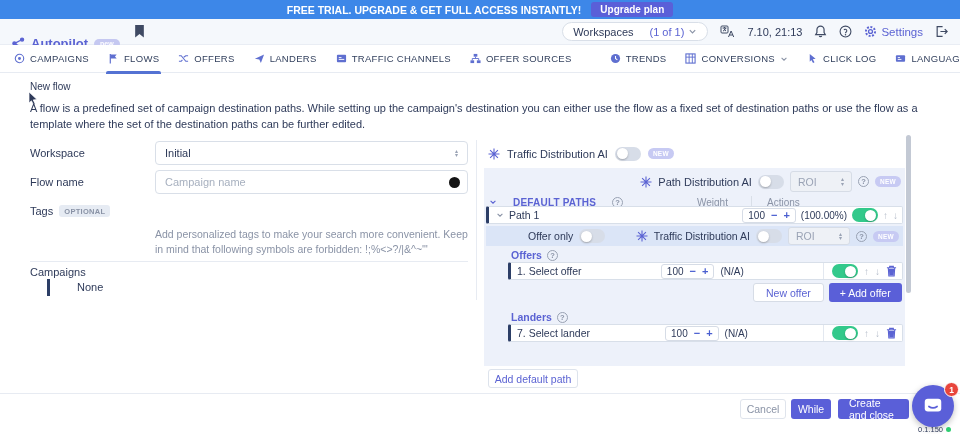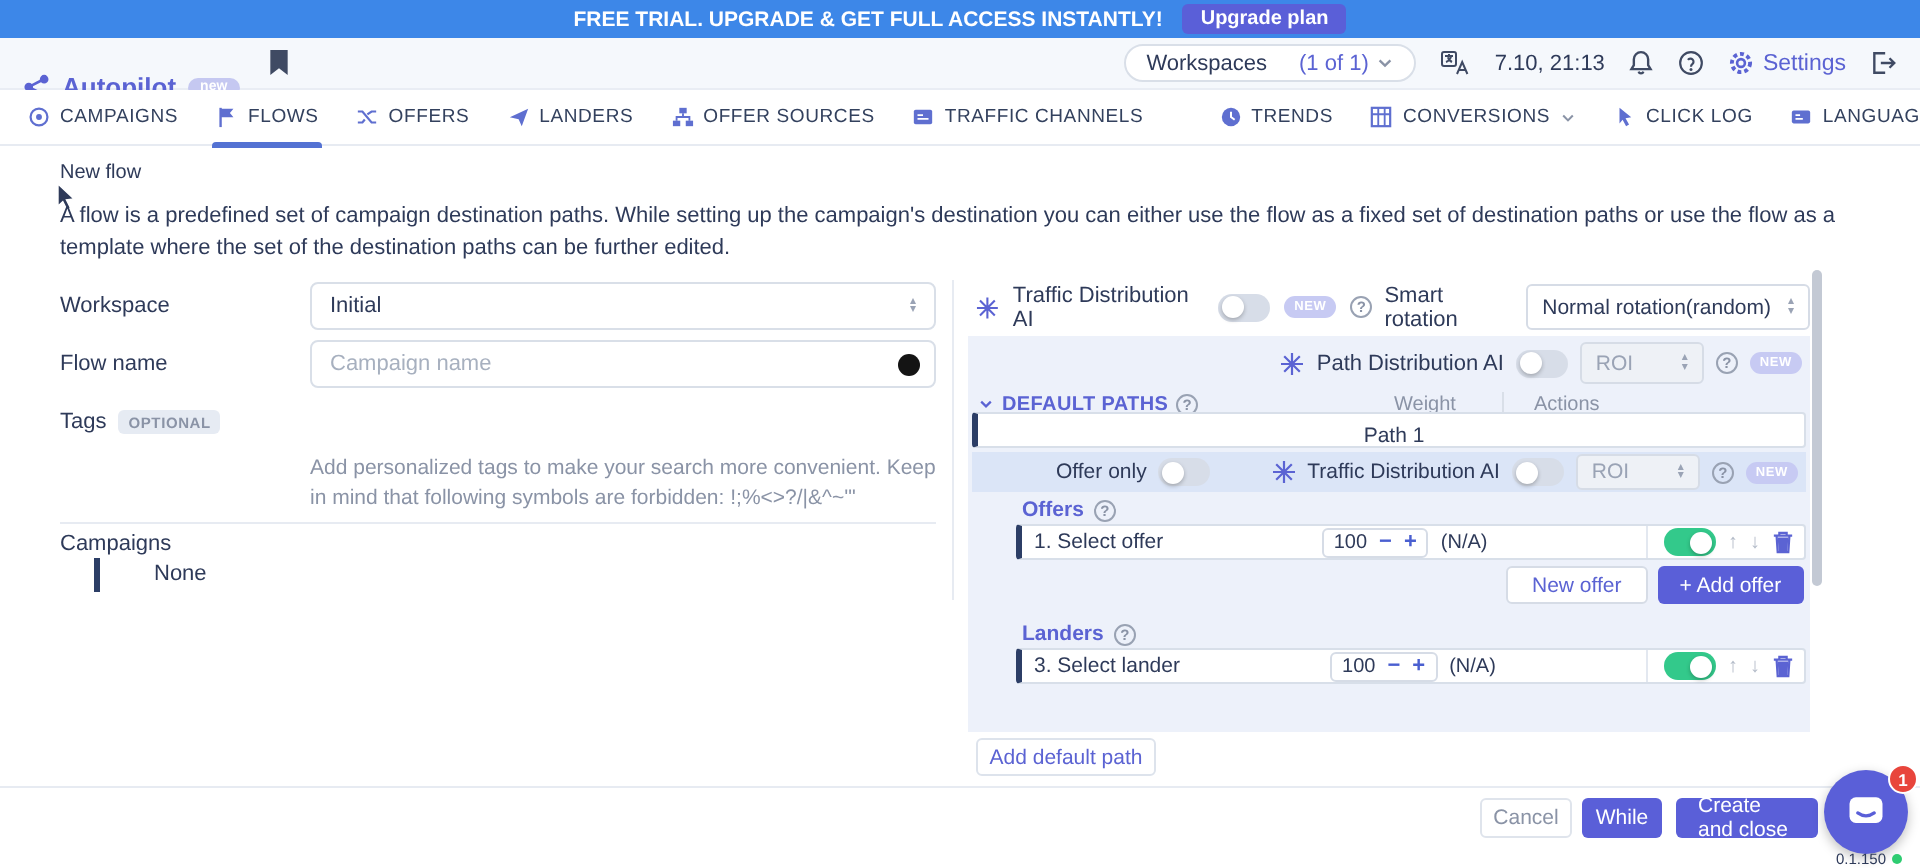--- a/index.html
+++ b/index.html
@@ -89,26 +89,26 @@
     background:#fff; height:21px; padding:0 7px; font-size:10.5px; cursor:pointer; }
   .sel2.disabled { background:#eef1f6; color:#9aa3b5; }
   .rp-row1 { position:absolute; left:488px; top:142px; width:417px; height:23px;
     display:flex; align-items:center; gap:7px; }
   .rp-label { font-size:11px; }
   .ai-icn { color:#5b63d3; }
   .rp-box { position:absolute; left:484px; top:168px; width:421px; height:198px; background:#edf1fa; }
   .rp-row2 { position:absolute; right:4px; top:3px; display:flex; align-items:center; gap:6px; height:21px; }
   .dp-head { position:absolute; left:5px; top:28px; width:412px; height:12px;
     display:flex; align-items:center; }
-  .dp-title { display:flex; align-items:center; gap:4px; color:#5b63d3; font-weight:bold;
+  .dp-title { display:flex; align-items:center; gap:16px; color:#5b63d3; font-weight:bold;
     font-size:10px; letter-spacing:.2px; cursor:pointer; }
   .col-h { color:#8a93a6; font-size:10px; }
   .path-row { position:absolute; left:2px; top:38px; width:417px; height:18px; background:#fff;
     border:1px solid #d8dfe9; border-left:3px solid #2c3e66; border-radius:2px;
-    display:flex; align-items:center; padding:0 4px 0 7px; gap:5px;flex-direction:column; }
+    display:flex; align-items:center; padding:0 4px 0 7px; gap:5px; }
   .step { display:flex; align-items:center; border:1px solid #d6dce6; border-radius:3px;
     background:#fff; height:15px; padding:0 5px; gap:6px; font-size:10px; }
   .step .mp { color:#4a5fd0; font-weight:bold; cursor:pointer; font-size:11px; line-height:1; }
   .mv { color:#b4bcc9; font-size:10px; cursor:pointer; }
   .offeronly-row { position:absolute; left:2px; top:58px; width:417px; height:20px; background:#dbe5f7;
     display:flex; align-items:center; gap:6px; padding:0 4px 0 42px; }
   .sec-title { display:flex; align-items:center; gap:5px; color:#5b63d3; font-weight:bold;
     font-size:10.5px; }
   .item-row { position:absolute; left:24px; width:395px; height:18px; background:#fff;
     border:1px solid #d8dfe9; border-left:3px solid #2c3e66; border-radius:2px;
@@ -227,33 +227,33 @@
       <span>OFFERS</span>
   </div>
   <div class="nav-item">
     <svg width="11" height="11" viewBox="0 0 12 12">
       <path d="M1 6.2L11 1.5 7.5 11 5.8 7.2z" fill="currentColor"></path>
     </svg>
       <span>LANDERS</span>
   </div>
   <div class="nav-item">
     <svg width="11" height="11" viewBox="0 0 12 12">
+      <rect x="1" y="2" width="10" height="8" rx="1" fill="currentColor"></rect>
+        <path d="M3 5h3M3 7h6" stroke="#fff" stroke-width="1"></path>
+    </svg>
+      <span>TRAFFIC CHANNELS</span>
+  </div>
+  <div class="nav-item">
+    <svg width="11" height="11" viewBox="0 0 12 12">
       <rect x="4" y="1" width="4" height="3" fill="currentColor"></rect>
         <rect x="0.5" y="8" width="4" height="3" fill="currentColor"></rect>
       <rect x="7.5" y="8" width="4" height="3" fill="currentColor"></rect>
       <path d="M6 4v2M2.5 8V6h7v2" fill="none" stroke="currentColor" stroke-width="1"></path>
     </svg>
       <span>OFFER SOURCES</span>
-  </div>
-  <div class="nav-item">
-    <svg width="11" height="11" viewBox="0 0 12 12">
-      <rect x="1" y="2" width="10" height="8" rx="1" fill="currentColor"></rect>
-        <path d="M3 5h3M3 7h6" stroke="#fff" stroke-width="1"></path>
-    </svg>
-      <span>TRAFFIC CHANNELS</span>
   </div>
   <div class="nav-sep"></div>
   <div class="nav-item">
     <svg width="11" height="11" viewBox="0 0 12 12">
       <circle cx="6" cy="6" r="5" fill="currentColor"></circle>
         <path d="M6 3.2V6l2 1.5" fill="none" stroke="#fff" stroke-width="1.1"></path>
     </svg>
       <span>TRENDS</span>
   </div>
   <div class="nav-item">
@@ -321,28 +321,20 @@
 </div>
 <div class="div-v"></div>
 
 <div class="rp-row1">
   <svg class="ai-icn" width="12" height="12" viewBox="0 0 12 12">
     <path d="M6 .5v11M.5 6h11M2.1 2.1l7.8 7.8M9.9 2.1L2.1 9.9" stroke="currentColor" stroke-width="1.1"></path>
   </svg>
   <span class="rp-label">Traffic Distribution AI</span>
   <span class="tg"></span>
   <span class="nbadge">NEW</span>
-  <span style="margin-left:auto;display:flex;align-items:center;gap:6px;">
-    <span class="q"></span>
-    <span class="rp-label">Smart rotation</span>
-    <span class="sel2" style="width:150px;height:23px;">
-      <span>Normal rotation(random)</span>
-      <span class="ud"></span>
-    </span>
-  </span>
 </div>
 
 <div class="rp-box">
   <div class="rp-row2">
     <svg class="ai-icn" width="12" height="12" viewBox="0 0 12 12">
       <path d="M6 .5v11M.5 6h11M2.1 2.1l7.8 7.8M9.9 2.1L2.1 9.9" stroke="currentColor" stroke-width="1.1"></path>
     </svg>
     <span class="rp-label">Path Distribution AI</span>
     <span class="tg"></span>
     <span class="sel2 disabled" style="width:62px;">
@@ -427,21 +419,21 @@
   <div class="btn-line" style="left:269px;top:115px;">
     <span class="btn-ghost">New offer</span>
     <span class="btn-primary">+ Add offer</span>
   </div>
 
   <div class="sec-title" style="position:absolute;left:27px;top:143px;">
     <span>Landers</span>
     <span class="q"></span>
   </div>
   <div class="item-row" style="top:156px;">
-    <span>3. Select lander</span>
+    <span>7. Select lander</span>
     <span class="step" style="margin-left:auto;">
       <span>100</span>
       <span class="mp">−</span>
       <span class="mp">+</span>
     </span>
     <span style="font-size:10px;">(N/A)</span>
     <span class="row-right">
       <span class="tg on"></span>
       <span class="mv">↑</span>
       <span class="mv">↓</span>

